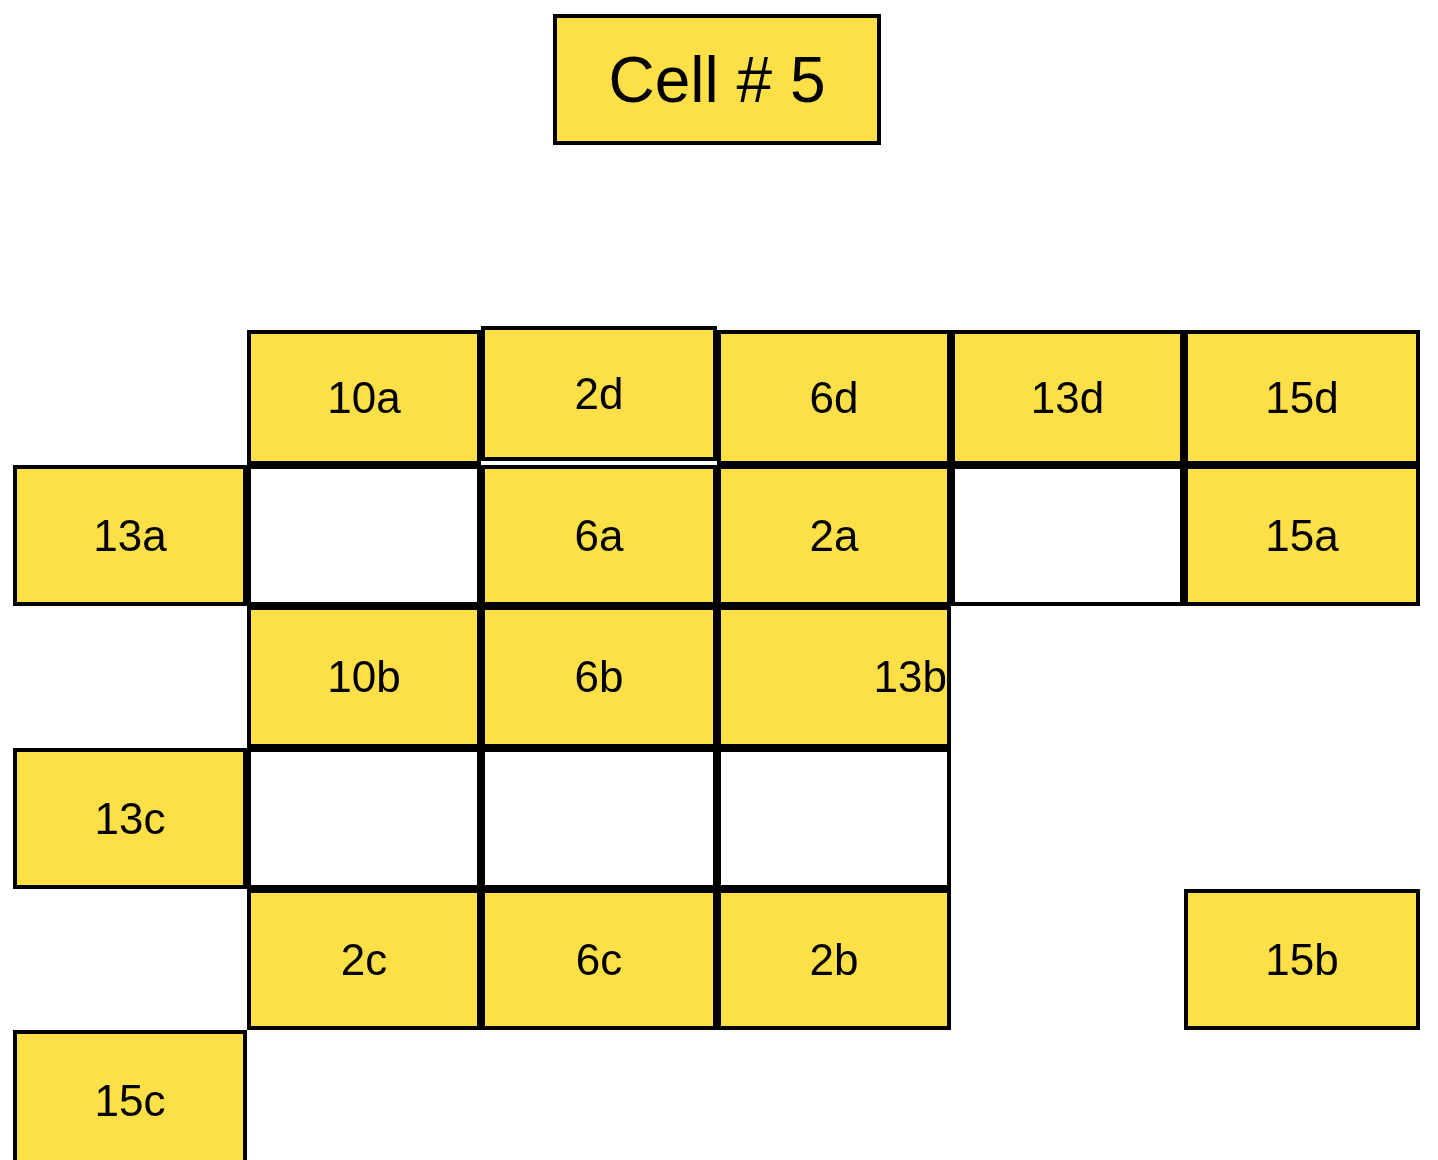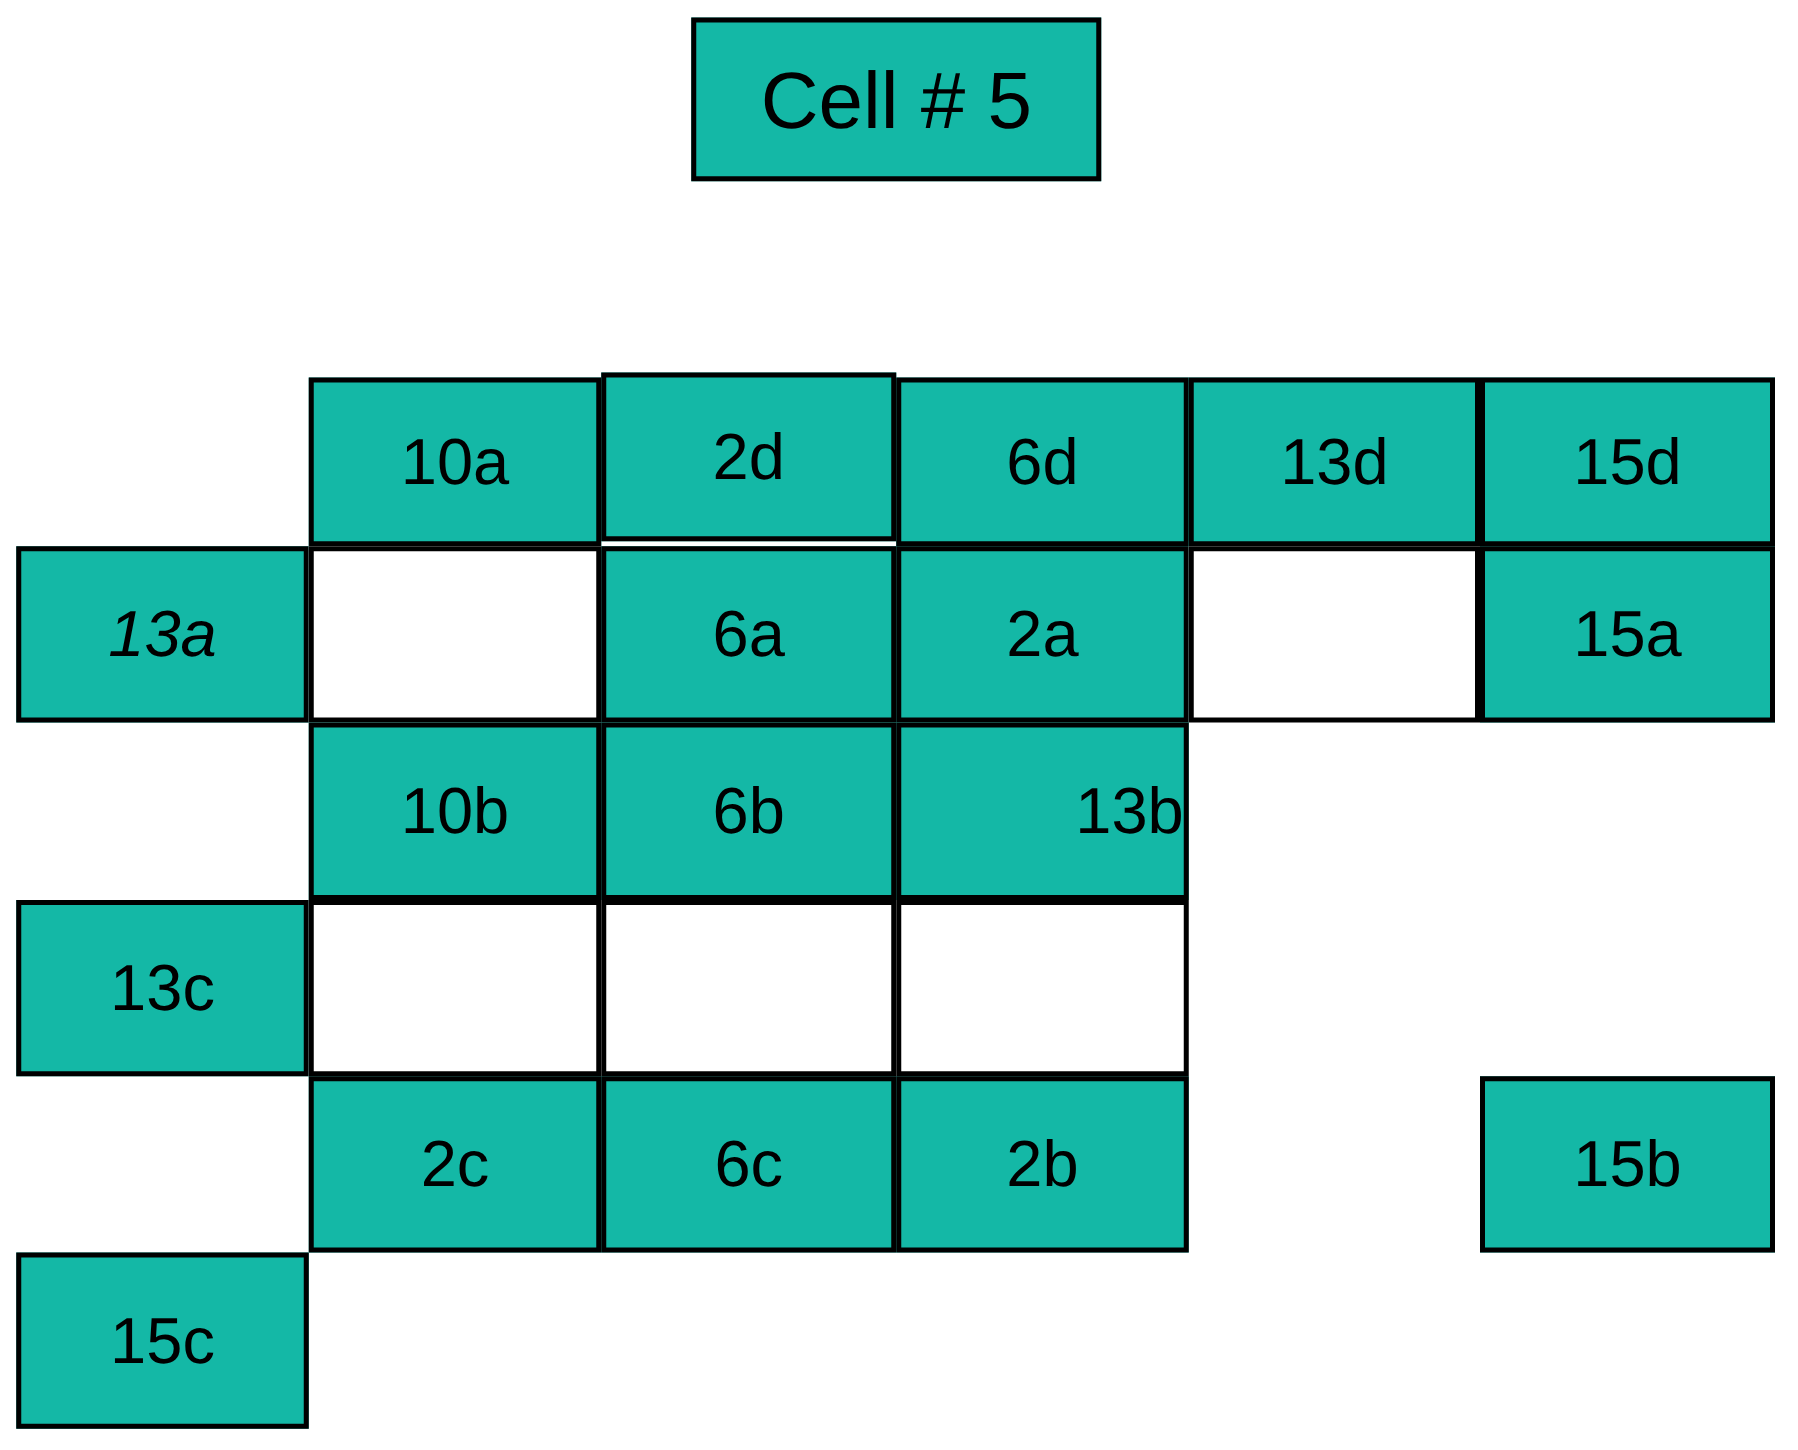--- a/index.html
+++ b/index.html
@@ -18,37 +18,38 @@
   #canvas {
     position: absolute;
     left: 0;
     top: 0;
     width: 1438px;
     height: 1160px;
   }
   .box {
     position: absolute;
     box-sizing: border-box;
-    background: #14b8a6;
+    background: #fde047;
     border: 4px solid #000000;
     display: flex;
     align-items: center;
     justify-content: center;
     color: #000000;
     font-family: "Liberation Sans", sans-serif;
     font-weight: 400;
     letter-spacing: 0px;
   }
   .title-box {
     font-size: 64px;
     line-height: 1;
   }
   .cell {
-    font-size: 52px;
+    font-size: 44px;
     line-height: 1;
+    margin-top: 28px;
   }
   
   .cell.empty {
     background: #ffffff;
   }
   .cell-label {
     display: block;
     white-space: nowrap;
   }
 </style>
@@ -70,21 +71,21 @@
       </div>
       <div class="box cell" style="left: 717px; top: 302px; width: 234px; height: 135px;">
         <span class="cell-label">6d</span>
       </div>
       <div class="box cell" style="left: 951px; top: 302px; width: 233px; height: 135px;">
         <span class="cell-label">13d</span>
       </div>
       <div class="box cell" style="left: 1184px; top: 302px; width: 236px; height: 135px; align-items: center;">
         <span class="cell-label">15d</span>
       </div>
-      <div class="box cell" style="left: 13px; top: 437px; width: 234px; height: 141px; font-style: italic;">
+      <div class="box cell" style="left: 13px; top: 437px; width: 234px; height: 141px;">
         <span class="cell-label">13a</span>
       </div>
       <div class="box cell empty" style="left: 247px; top: 437px; width: 234px; height: 141px;">
         <span class="cell-label"></span>
       </div>
       <div class="box cell" style="left: 481px; top: 437px; width: 236px; height: 141px;">
         <span class="cell-label">6a</span>
       </div>
       <div class="box cell" style="left: 717px; top: 437px; width: 234px; height: 141px;">
         <span class="cell-label">2a</span>

